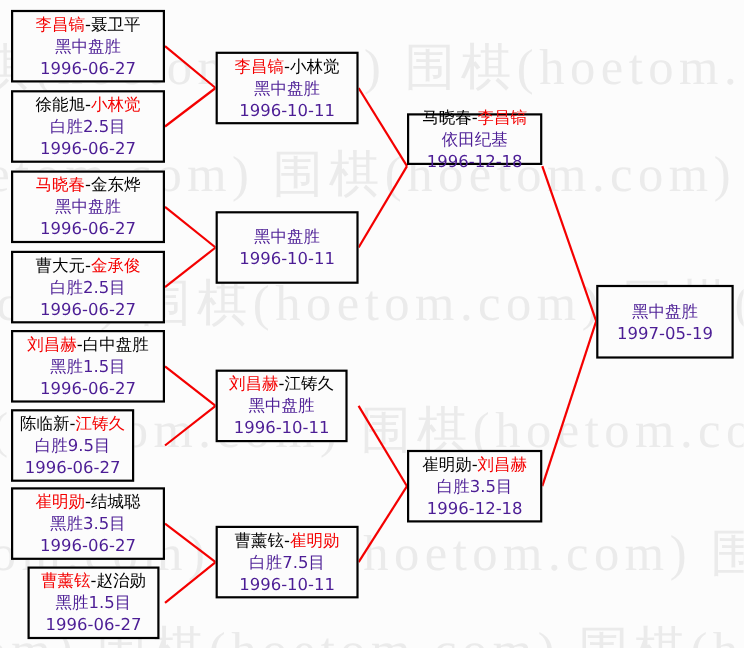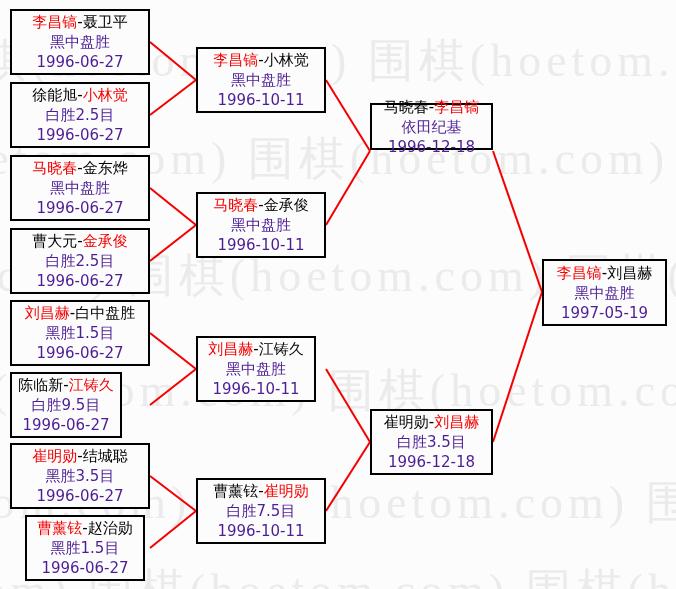--- a/index.html
+++ b/index.html
@@ -100,21 +100,20 @@
   <div class="result">黑胜1.5目</div>
   <div class="date">1996-06-27</div>
 </div>
 
 <div class="match" style="left:196px;top:47px;width:130px;height:66px">
   <div class="players"><span class="w">李昌镐</span><span>-</span><span class="l">小林觉</span></div>
   <div class="result">黑中盘胜</div>
   <div class="date">1996-10-11</div>
 </div>
 <div class="match" style="left:196px;top:192px;width:130px;height:66px">
-  <div class="players"><span class="w">马晓春</span><span>-</span><span class="l">金承俊</span></div>
   <div class="result">黑中盘胜</div>
   <div class="date">1996-10-11</div>
 </div>
 <div class="match" style="left:196px;top:336px;width:120px;height:66px">
   <div class="players"><span class="w">刘昌赫</span><span>-</span><span class="l">江铸久</span></div>
   <div class="result">黑中盘胜</div>
   <div class="date">1996-10-11</div>
 </div>
 <div class="match" style="left:196px;top:478px;width:130px;height:66px">
   <div class="players"><span class="l">曹薰铉</span><span>-</span><span class="w">崔明勋</span></div>
@@ -127,16 +126,15 @@
   <div class="result">依田纪基</div>
   <div class="date">1996-12-18</div>
 </div>
 <div class="match" style="left:370px;top:409px;width:123px;height:66px">
   <div class="players"><span class="l">崔明勋</span><span>-</span><span class="w">刘昌赫</span></div>
   <div class="result">白胜3.5目</div>
   <div class="date">1996-12-18</div>
 </div>
 
 <div class="match" style="left:542px;top:259px;width:125px;height:67px">
-  <div class="players"><span class="w">李昌镐</span><span>-</span><span class="l">刘昌赫</span></div>
   <div class="result">黑中盘胜</div>
   <div class="date">1997-05-19</div>
 </div>
 
 </body></html>

